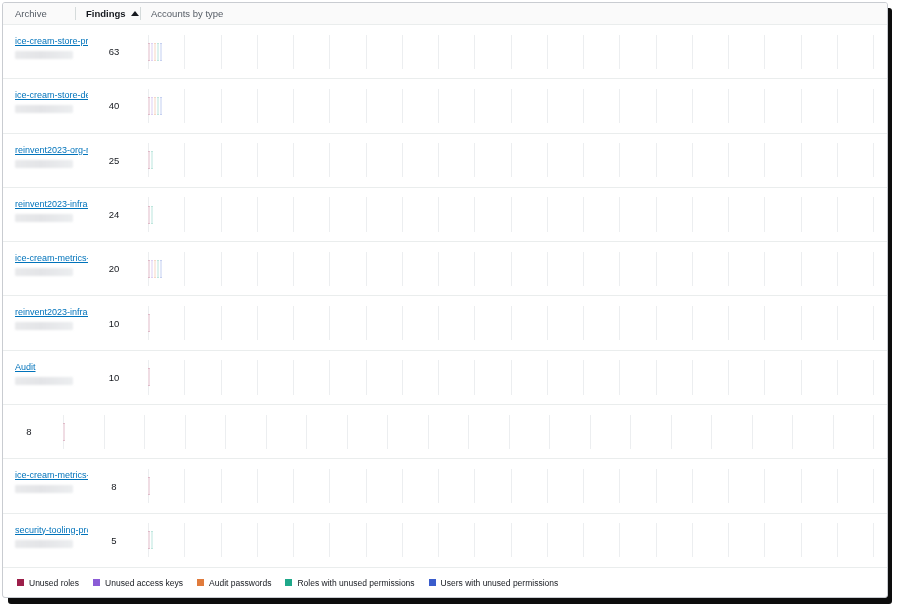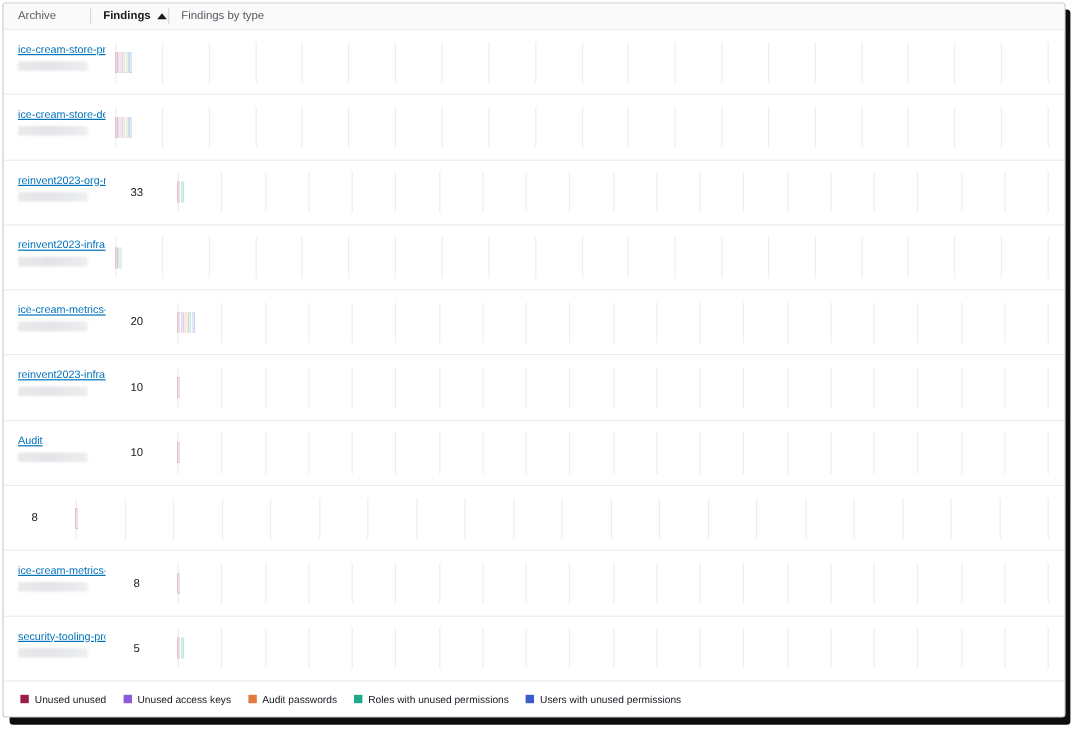--- a/index.html
+++ b/index.html
@@ -237,29 +237,30 @@
 
 
     <div class="col-head">
       <div class="col-account">Archive</div>
       <div class="col-sep"></div>
       <div class="col-findings">
         <span>Findings</span>
         <span class="sort-caret"></span>
       </div>
       <div class="col-sep"></div>
-      <div class="col-bytype">Findings by type</div>
+      <div class="col-bytype">Accounts by type</div>
     </div>
 
     <div class="rows" id="rows">
         <div class="row">
           <div class="cell-account">
             <a class="acct-link">ice-cream-store-prod</a>
             <div class="acct-id-redacted"></div>
           </div>
+          <div class="cell-findings">63</div>
           <div class="cell-chart">
             <div class="plot">
               <div class="gridlines">
                 <div class="gridline" style="left: 0%;"></div>
                 <div class="gridline" style="left: 5%;"></div>
                 <div class="gridline" style="left: 10%;"></div>
                 <div class="gridline" style="left: 15%;"></div>
                 <div class="gridline" style="left: 20%;"></div>
                 <div class="gridline" style="left: 25%;"></div>
                 <div class="gridline" style="left: 30%;"></div>
@@ -286,20 +287,21 @@
                 <div class="seg" style="width: 6%; background: rgb(58, 92, 204);"></div>
               </div>
             </div>
           </div>
         </div>
         <div class="row">
           <div class="cell-account">
             <a class="acct-link">ice-cream-store-dev</a>
             <div class="acct-id-redacted"></div>
           </div>
+          <div class="cell-findings">40</div>
           <div class="cell-chart">
             <div class="plot">
               <div class="gridlines">
                 <div class="gridline" style="left: 0%;"></div>
                 <div class="gridline" style="left: 5%;"></div>
                 <div class="gridline" style="left: 10%;"></div>
                 <div class="gridline" style="left: 15%;"></div>
                 <div class="gridline" style="left: 20%;"></div>
                 <div class="gridline" style="left: 25%;"></div>
                 <div class="gridline" style="left: 30%;"></div>
@@ -326,21 +328,21 @@
                 <div class="seg" style="width: 3%; background: rgb(58, 92, 204);"></div>
               </div>
             </div>
           </div>
         </div>
         <div class="row">
           <div class="cell-account">
             <a class="acct-link">reinvent2023-org-m</a>
             <div class="acct-id-redacted"></div>
           </div>
-          <div class="cell-findings">33</div>
+          <div class="cell-findings">25</div>
           <div class="cell-chart">
             <div class="plot">
               <div class="gridlines">
                 <div class="gridline" style="left: 0%;"></div>
                 <div class="gridline" style="left: 5%;"></div>
                 <div class="gridline" style="left: 10%;"></div>
                 <div class="gridline" style="left: 15%;"></div>
                 <div class="gridline" style="left: 20%;"></div>
                 <div class="gridline" style="left: 25%;"></div>
                 <div class="gridline" style="left: 30%;"></div>
@@ -364,20 +366,21 @@
                 <div class="seg" style="width: 7%; background: rgb(31, 168, 138);"></div>
               </div>
             </div>
           </div>
         </div>
         <div class="row">
           <div class="cell-account">
             <a class="acct-link">reinvent2023-infra-t</a>
             <div class="acct-id-redacted"></div>
           </div>
+          <div class="cell-findings">24</div>
           <div class="cell-chart">
             <div class="plot">
               <div class="gridlines">
                 <div class="gridline" style="left: 0%;"></div>
                 <div class="gridline" style="left: 5%;"></div>
                 <div class="gridline" style="left: 10%;"></div>
                 <div class="gridline" style="left: 15%;"></div>
                 <div class="gridline" style="left: 20%;"></div>
                 <div class="gridline" style="left: 25%;"></div>
                 <div class="gridline" style="left: 30%;"></div>
@@ -624,21 +627,21 @@
                 <div class="seg" style="width: 2%; background: rgb(31, 168, 138);"></div>
               </div>
             </div>
           </div>
         </div>
       </div>
 
     <div class="legend" id="legend">
         <div class="legend-item">
           <span class="legend-swatch" style="background: rgb(156, 31, 74);"></span>
-          <span>Unused unused</span>
+          <span>Unused roles</span>
         </div>
         <div class="legend-item">
           <span class="legend-swatch" style="background: rgb(139, 92, 214);"></span>
           <span>Unused access keys</span>
         </div>
         <div class="legend-item">
           <span class="legend-swatch" style="background: rgb(224, 123, 60);"></span>
           <span>Audit passwords</span>
         </div>
         <div class="legend-item">

